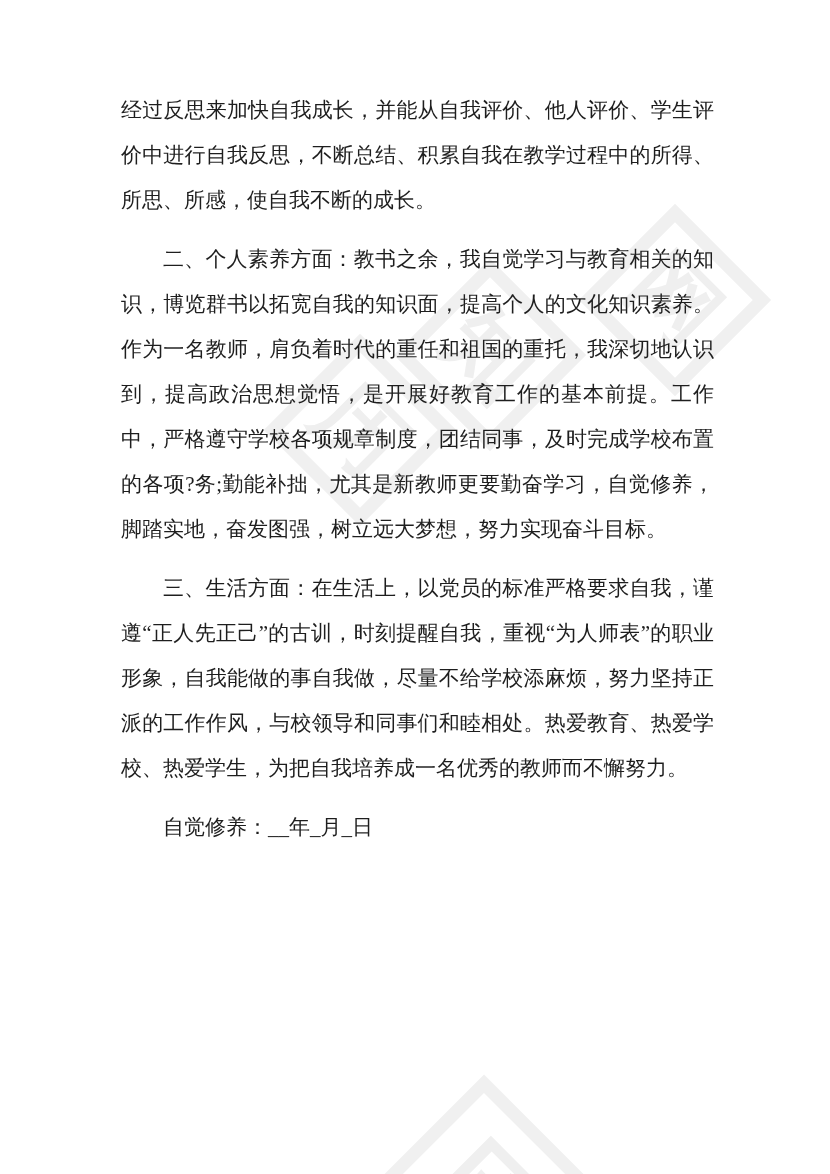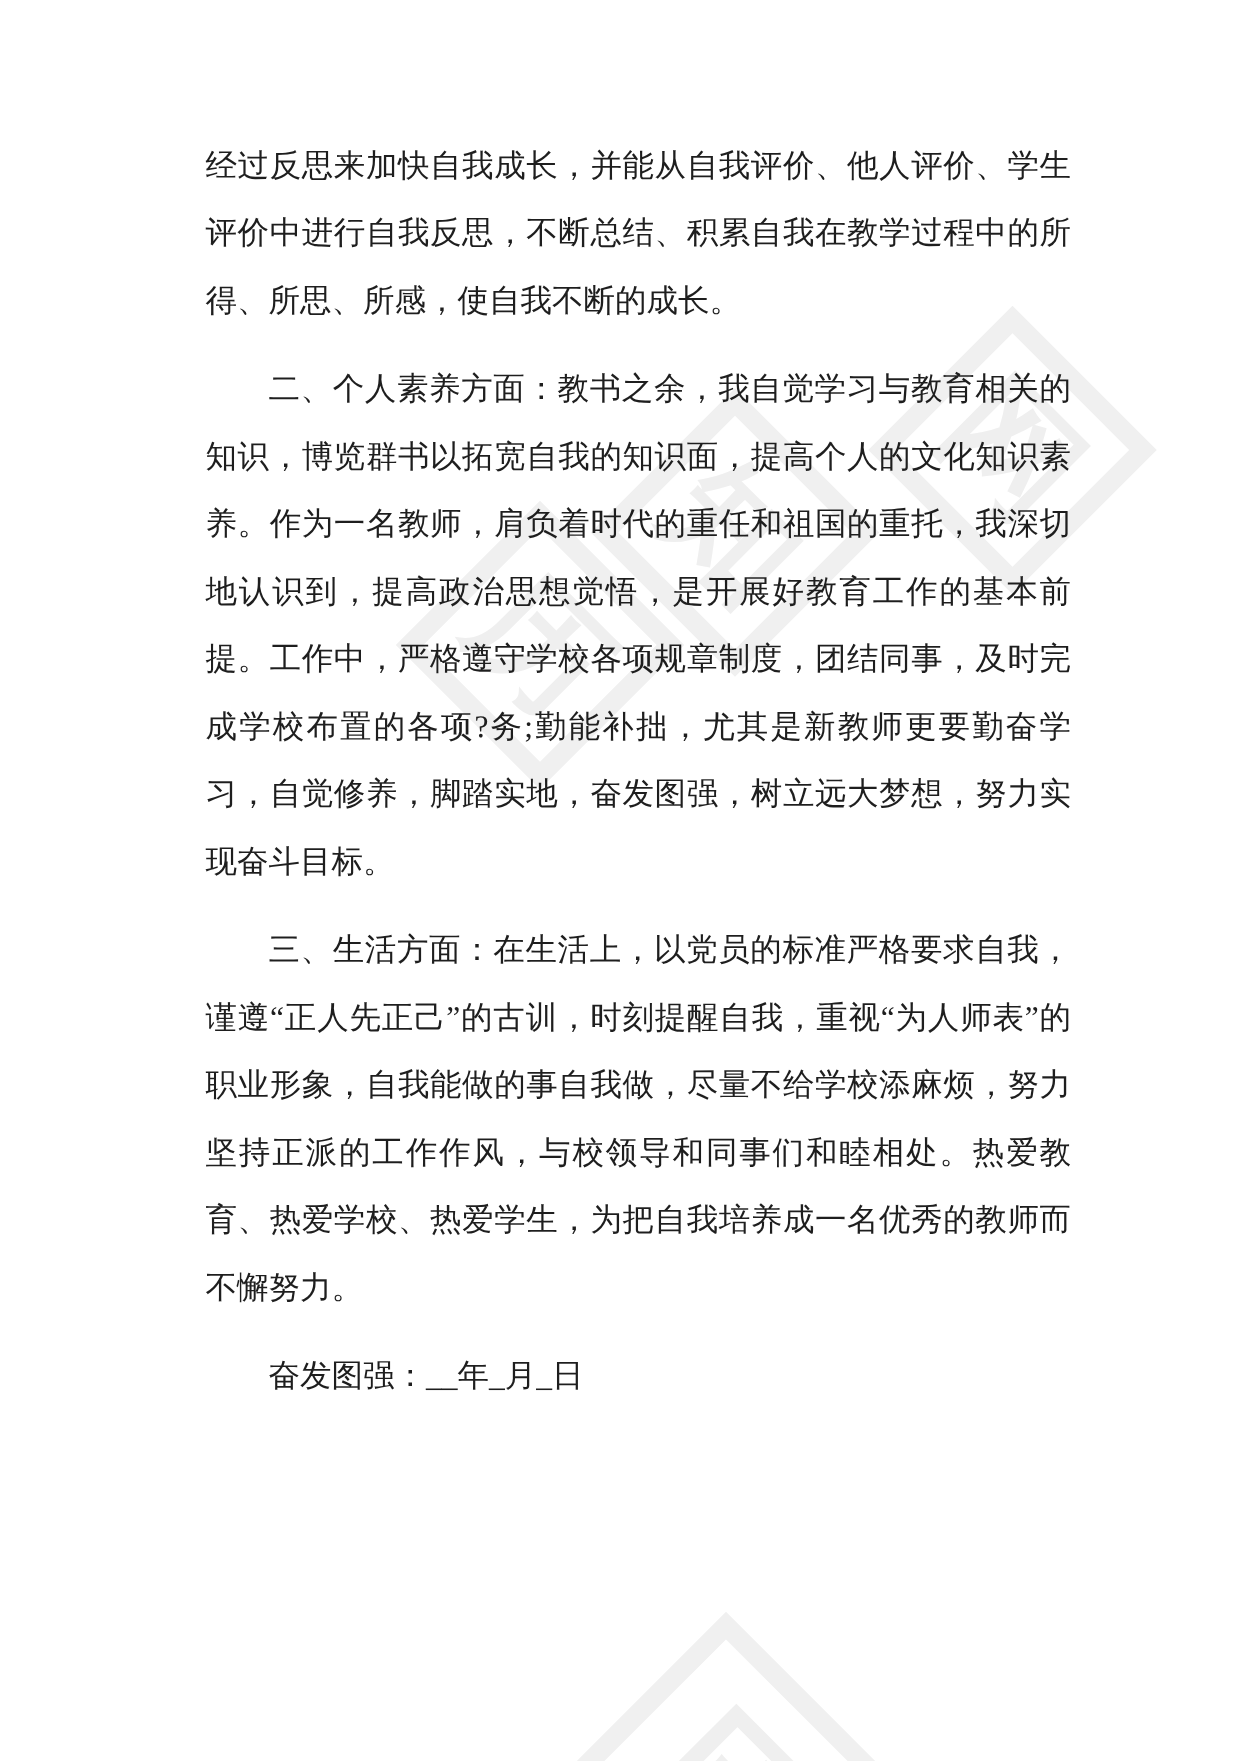--- a/index.html
+++ b/index.html
@@ -21,21 +21,21 @@
     left: 121px;
     right: 116px;
     top: 88px;
     z-index: 2;
     font-size: 21px;
     line-height: 45px;
     text-align: justify;
     text-align-last: left;
   }
   .para {
-    margin: 0 0 14px 16px;
+    margin: 0 0 14px 0;
     word-break: break-all;
   }
   .para.indent {
     text-indent: 2em;
   }
   
   .wm {
     position: absolute;
     z-index: 1;
     display: flex;
@@ -80,16 +80,16 @@
   </div>
 
   <div class="wm wm-bottom">
     <span>历</span>
   </div>
 
   <div class="content">
     <p class="para">经过反思来加快自我成长，并能从自我评价、他人评价、学生评价中进行自我反思，不断总结、积累自我在教学过程中的所得、所思、所感，使自我不断的成长。</p>
     <p class="para indent">二、个人素养方面：教书之余，我自觉学习与教育相关的知识，博览群书以拓宽自我的知识面，提高个人的文化知识素养。作为一名教师，肩负着时代的重任和祖国的重托，我深切地认识到，提高政治思想觉悟，是开展好教育工作的基本前提。工作中，严格遵守学校各项规章制度，团结同事，及时完成学校布置的各项?务;勤能补拙，尤其是新教师更要勤奋学习，自觉修养，脚踏实地，奋发图强，树立远大梦想，努力实现奋斗目标。</p>
     <p class="para indent">三、生活方面：在生活上，以党员的标准严格要求自我，谨遵“正人先正己”的古训，时刻提醒自我，重视“为人师表”的职业形象，自我能做的事自我做，尽量不给学校添麻烦，努力坚持正派的工作作风，与校领导和同事们和睦相处。热爱教育、热爱学校、热爱学生，为把自我培养成一名优秀的教师而不懈努力。</p>
-    <p class="para indent">奋发图强：__年_月_日</p>
+    <p class="para indent">自觉修养：__年_月_日</p>
   </div>
 
 </div>
 
 </body></html>

